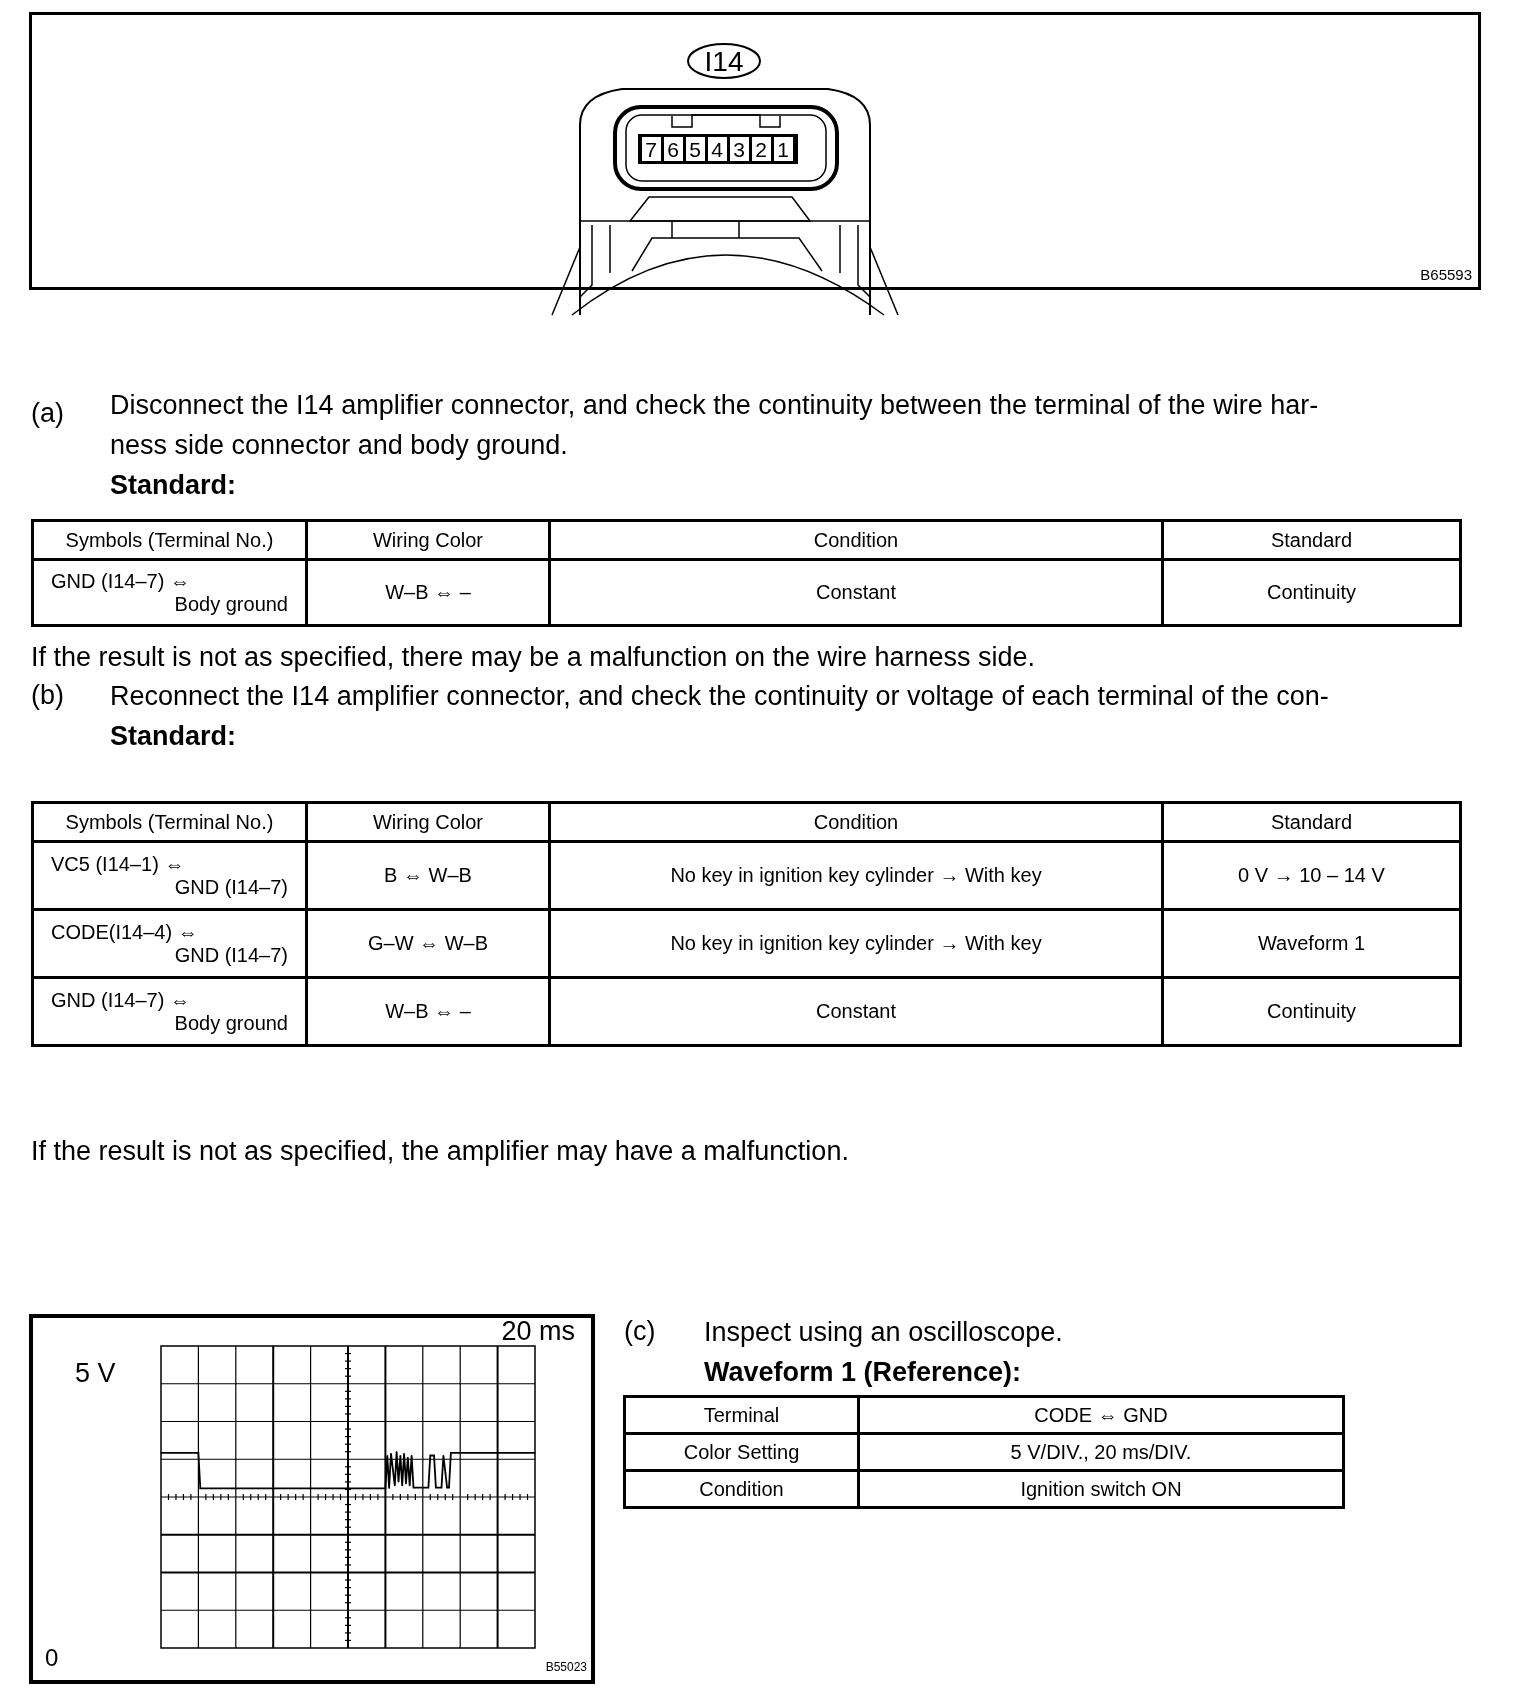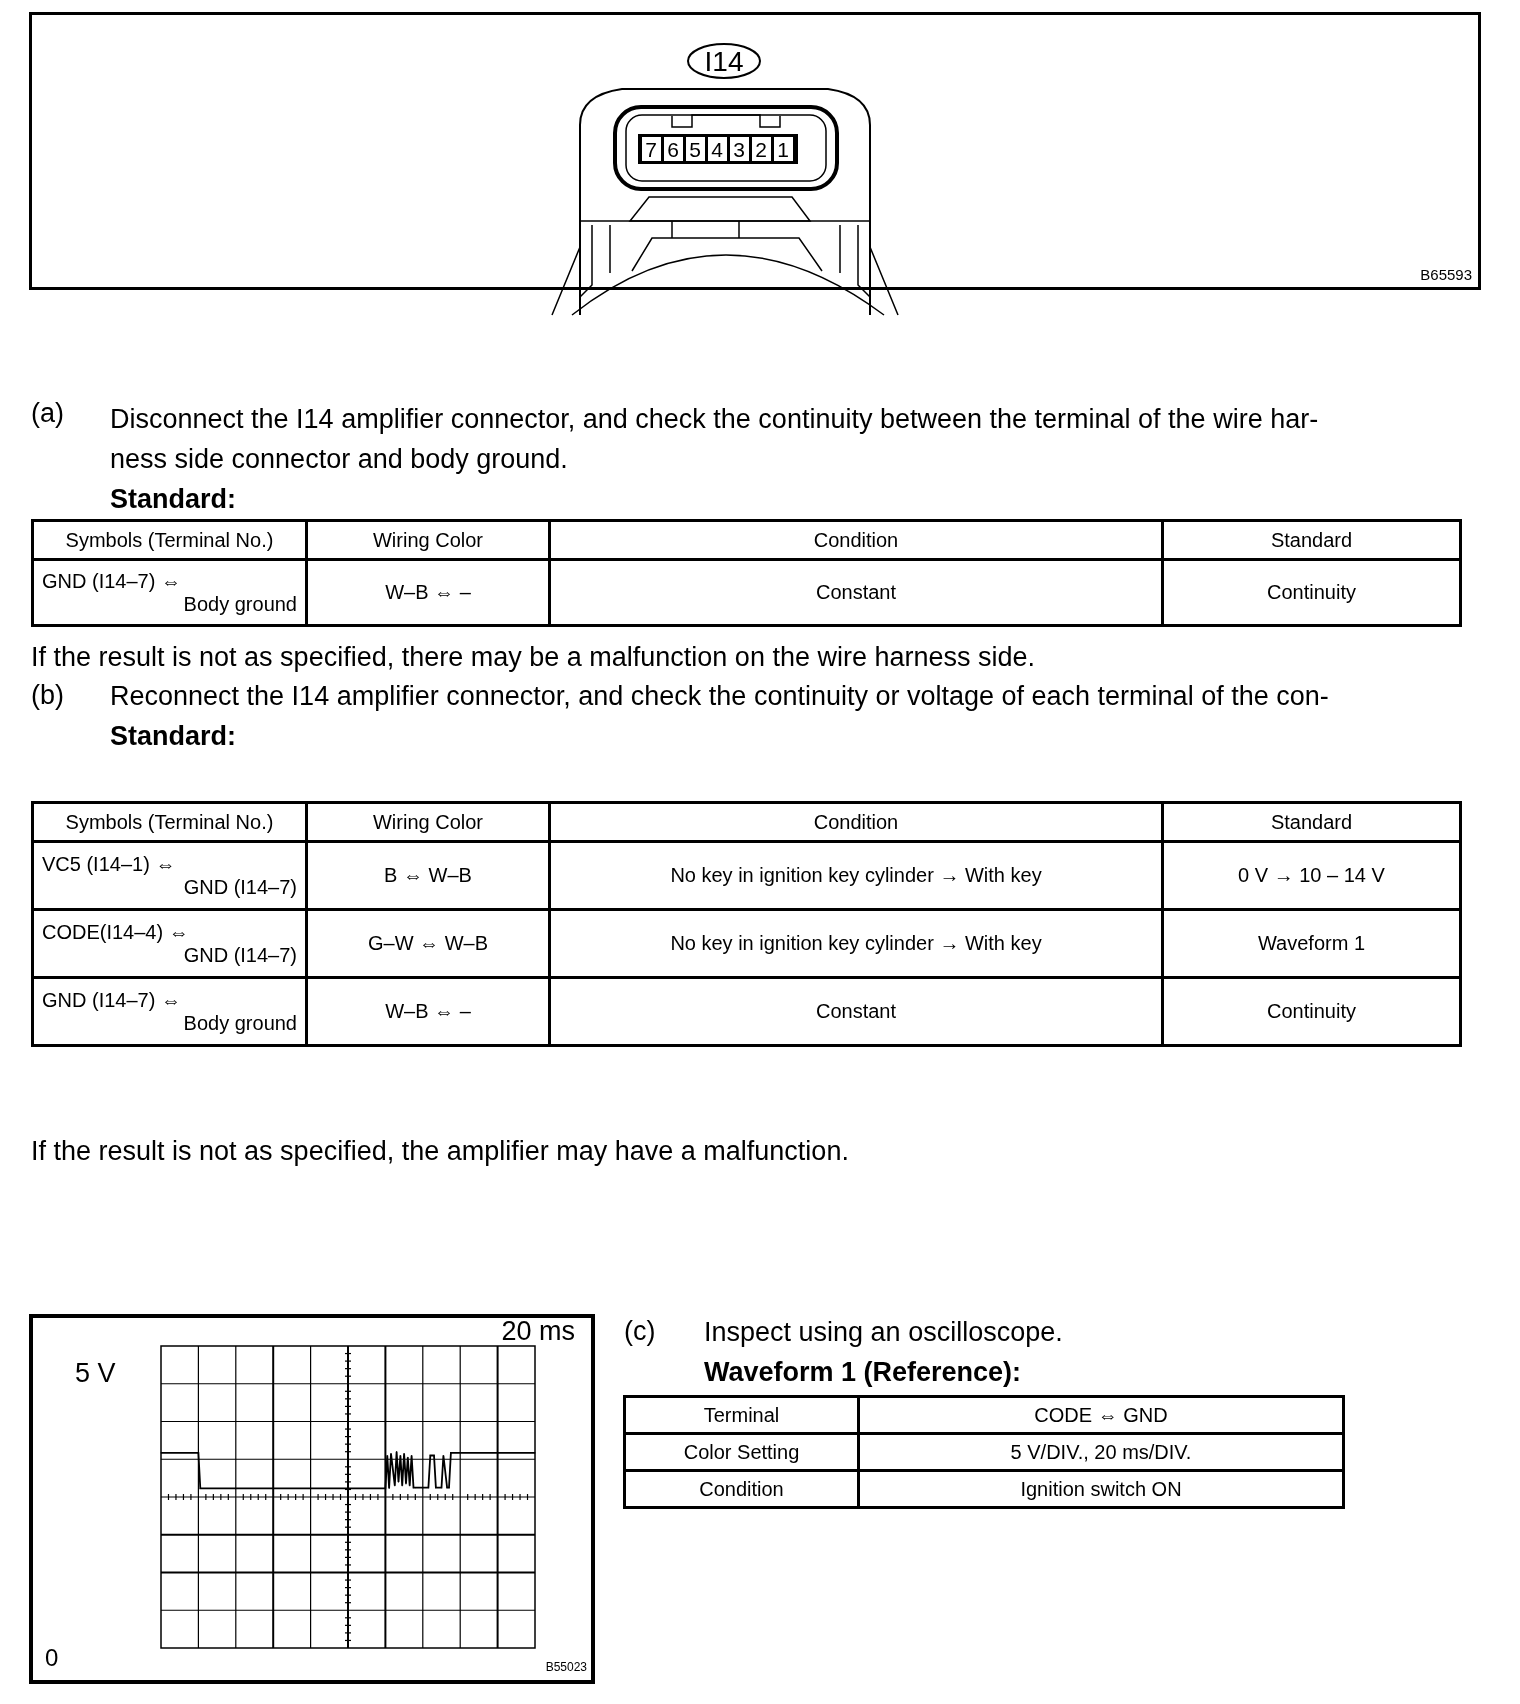--- a/index.html
+++ b/index.html
@@ -13,21 +13,21 @@
   #fig-connector svg { position: absolute; left: 0; top: 0; }
   .fig-code { position: absolute; right: 6px; bottom: 4px; font-size: 15px; }
 
   
   .para { font-size: 27px; line-height: 40px; }
   .label { position: absolute; font-size: 27px; }
   .bold { font-weight: bold; }
 
   
   table.spec { position: absolute; border-collapse: collapse; font-size: 20px; }
-  table.spec td, table.spec th { border: 3px solid #000; padding: 0 8px; font-weight: normal; }
+  table.spec td, table.spec th { border: 3px solid #000; padding: 0 17px; font-weight: normal; }
   table.spec th { text-align: center; height: 36px; }
   table.spec td.c { text-align: center; }
   table.spec td.l { text-align: center; }
   .sym-top { display: block; text-align: left; }
   .sym-bot { display: block; text-align: right; }
 
   
   #scope { left: 29px; top: 1314px; width: 566px; height: 370px;
            border: 4px solid #000; box-sizing: border-box; }
   #scope svg { position: absolute; left: 0; top: 0; }
@@ -70,21 +70,21 @@
     <path d="M600,256 L620,223 L767,223 L790,256" fill="none" stroke="#000" stroke-width="1.5"></path>
     <path d="M540,300 Q692,180 852,300" fill="none" stroke="#000" stroke-width="1.5"></path>
     <path d="M520,300 L548,232 M866,300 L838,232" fill="none" stroke="#000" stroke-width="1.5"></path>
     <path d="M560,210 L560,270 L548,282 M826,210 L826,270 L838,282" fill="none" stroke="#000" stroke-width="1.5"></path>
     <path d="M578,210 L578,258 M808,210 L808,258" fill="none" stroke="#000" stroke-width="1.5"></path>
   </svg>
   <span class="fig-code">B65593</span>
 </div>
 
 <span class="label" style="left:31px; top:398px;">(a)</span>
-<div class="abs para" style="left:110px; top:399px; width:1380px;">
+<div class="abs para" style="left:110px; top:385px; width:1380px;">
   <div>Disconnect the I14 amplifier connector, and check the continuity between the terminal of the wire har-</div>
   <div>ness side connector and body ground.</div>
   <div class="bold">Standard:</div>
 </div>
 
 <table class="spec" style="left:31px; top:519px; width:1431px;">
   <colgroup>
       <col style="width:274px">
       <col style="width:243px">
       <col style="width:613px">

